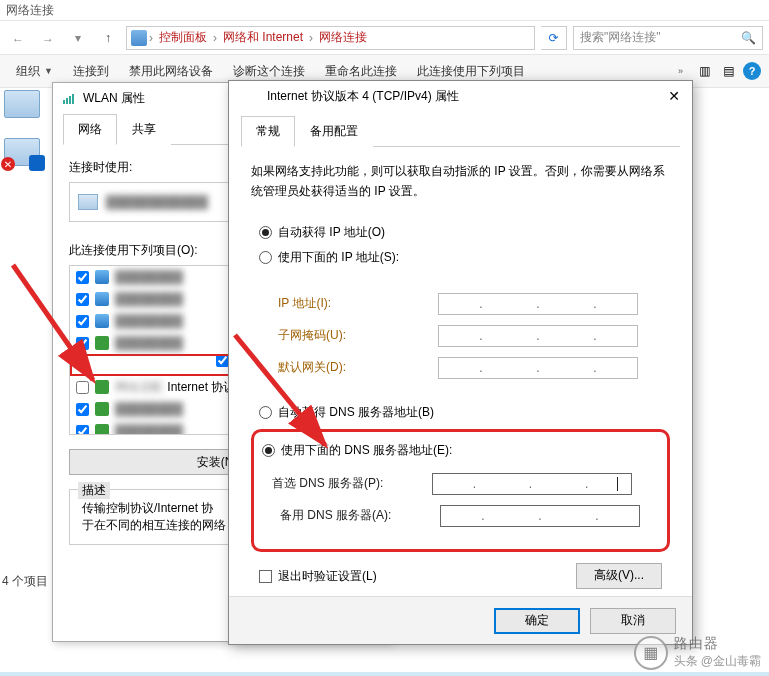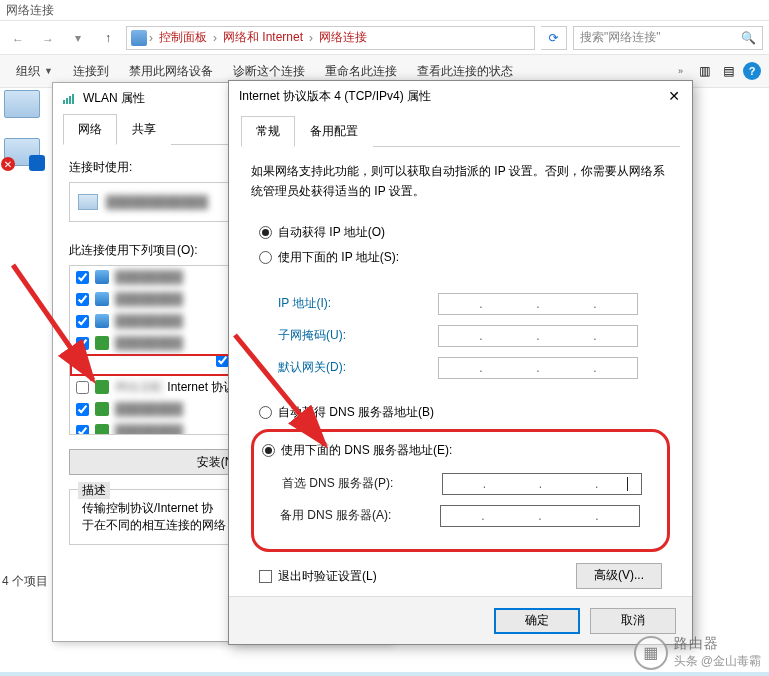--- a/index.html
+++ b/index.html
@@ -55,37 +55,37 @@
 .item-icon { width: 14px; height: 14px; background: #3a9b3a; border-radius: 2px; }
 .item-icon.net { background: linear-gradient(#6bb6f0,#2a7bc8); }
 .btn-row { display: flex; gap: 10px; margin-top: 14px; }
 .win-btn { flex: 1; height: 26px; border: 1px solid #adadad; background: #e9e9e9; display: flex; align-items: center; justify-content: center; }
 .desc-box { margin-top: 14px; }
 .desc-frame { border: 1px solid #ccc; padding: 10px 12px; margin-top: 4px; position: relative; }
 .desc-frame .legend { position: absolute; top: -8px; left: 8px; background: #e5e5e5; padding: 0 4px; }
 
 
 .ipv4-win { position: absolute; left: 228px; top: 80px; width: 465px; height: 565px; background: #fff; border: 1px solid #888; box-shadow: 3px 3px 12px rgba(0,0,0,.3); }
-.ipv4-title { height: 30px; display: flex; align-items: center; justify-content: space-between; padding: 0 10px; }
+.ipv4-title { height: 30px; display: flex; align-items: center; justify-content: space-between; padding: 0 10px; margin-left: 28px; }
 .close-x { width: 16px; height: 16px; display: flex; align-items: center; justify-content: center; font-size: 14px; }
 .ipv4-tabs { display: flex; border-bottom: 1px solid #ccc; margin: 4px 12px 0; }
 .ipv4-body { padding: 14px 22px 10px; }
 .info-text { line-height: 1.7; margin-bottom: 18px; }
 .radio-group { margin-bottom: 10px; }
 .radio-row { display: flex; align-items: center; gap: 6px; padding: 4px 0 4px 8px; }
 .radio { width: 13px; height: 13px; border: 1px solid #555; border-radius: 50%; display: inline-flex; align-items: center; justify-content: center; }
 .radio.on::after { content: ""; width: 7px; height: 7px; background: #222; border-radius: 50%; }
 .field-block { border: 1px solid transparent; padding: 2px 8px 10px 26px; }
 .field-row { display: flex; align-items: center; margin: 10px 0; }
-.field-label { width: 160px; color: #0369a1; }
+.field-label { width: 160px; color: #a16207; }
 .field-label.on { color: #222; }
 .ip-input { width: 200px; height: 22px; border: 1px solid #bbb; display: flex; align-items: center; justify-content: space-around; color: #888; background: #fff; }
 .ip-input.on { border-color: #666; color: #222; }
 .ip-input span.dot { color: #666; }
-.dns-frame { border: 3px solid #e02828; border-radius: 18px; padding: 6px 8px 12px; margin-top: 4px; }
+.dns-frame { border: 3px solid #e02828; border-radius: 10px; padding: 6px 8px 12px; margin-top: 4px; }
 .exit-row { margin: 16px 0 0 8px; display: flex; align-items: center; gap: 6px; }
 .chkbox { width: 13px; height: 13px; border: 1px solid #666; display: inline-block; }
 .adv-row { display: flex; justify-content: flex-end; margin-top: -22px; padding-right: 8px; }
 .ipv4-footer { position: absolute; left: 0; right: 0; bottom: 0; height: 48px; border-top: 1px solid #ddd; display: flex; align-items: center; justify-content: flex-end; gap: 10px; padding: 0 16px; background: #f3f3f3; }
 .dlg-btn { min-width: 86px; height: 26px; border: 1px solid #adadad; background: #e9e9e9; display: flex; align-items: center; justify-content: center; }
 .dlg-btn.primary { border-color: #0078d7; box-shadow: 0 0 0 1px #0078d7 inset; }
 
 
 .arrow { position: absolute; pointer-events: none; }
 .arrow svg { overflow: visible; }
@@ -140,21 +140,21 @@
   <div class="tb-btn">
       <span>禁用此网络设备</span>
     </div>
   <div class="tb-btn">
       <span>诊断这个连接</span>
     </div>
   <div class="tb-btn">
       <span>重命名此连接</span>
     </div>
   <div class="tb-btn">
-      <span>查看此连接的状态</span>
+      <span>此连接使用下列项目</span>
     </div>
   <div class="tb-spacer"></div>
   <div class="tb-btn">
       <span class="dd">»</span>
     </div>
   <div class="tb-icon">▥</div>
   <div class="tb-icon">▤</div>
   <div class="help-icon">?</div>
 </div>
 
@@ -309,21 +309,21 @@
     <div class="radio-row">
         <span class="radio"></span>
         <span>自动获得 DNS 服务器地址(B)</span>
       </div>
 
     <div class="dns-frame">
       <div class="radio-row" style="padding-left:0">
           <span class="radio on"></span>
           <span>使用下面的 DNS 服务器地址(E):</span>
         </div>
-      <div class="field-row" style="margin-left:20px">
+      <div class="field-row" style="margin-left:10px">
           <span class="field-label on">首选 DNS 服务器(P):</span>
           <div class="ip-input on">
             <span></span>
             <span class="dot">.</span>
             <span></span>
             <span class="dot">.</span>
             <span></span>
             <span class="dot">.</span>
             <span style="border-left:1px solid #222;height:14px;margin-left:2px"></span>
           </div>

